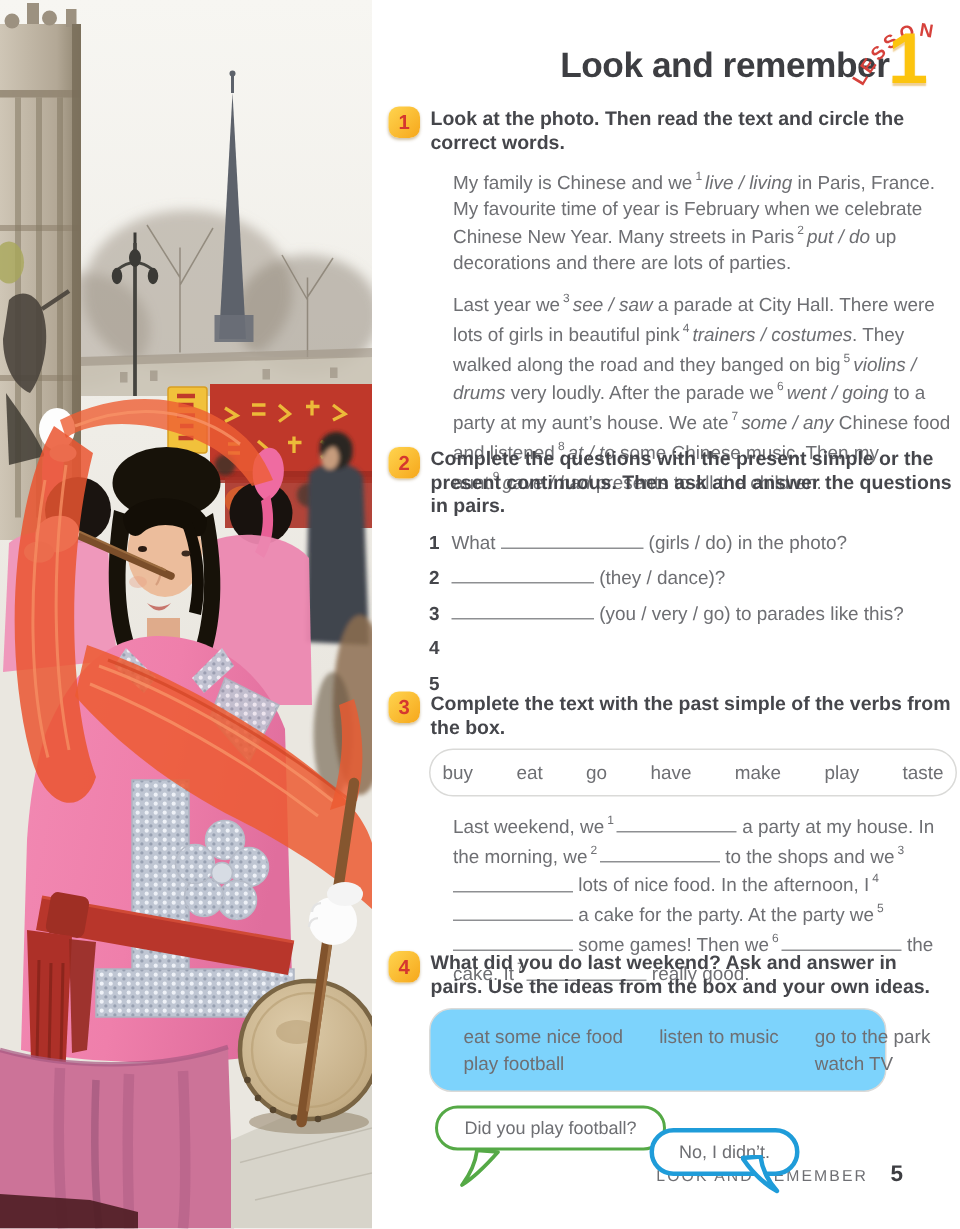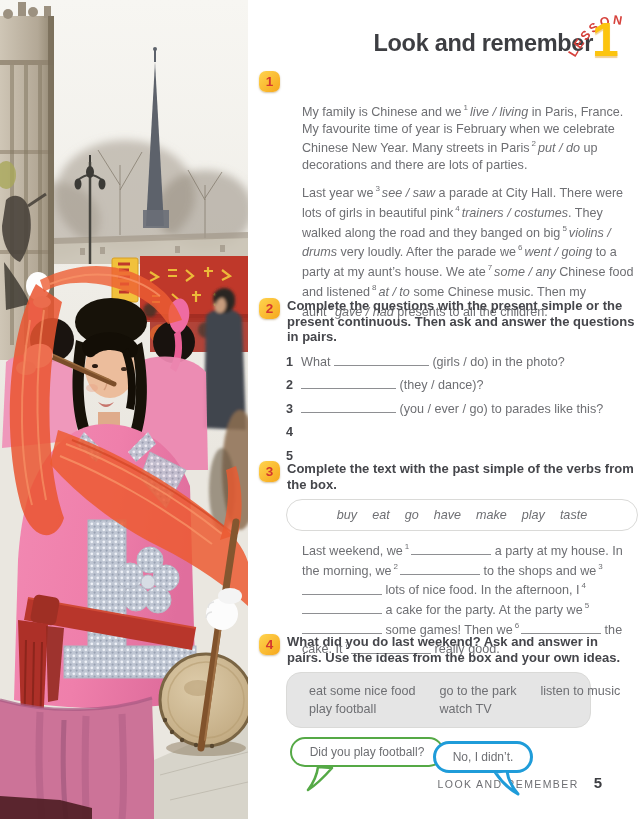--- a/index.html
+++ b/index.html
@@ -52,40 +52,40 @@
     border-bottom:1px solid var(--line_gray,#8e8f92);
   }
   .q-list{margin-top:10px}
   .q{display:flex;align-items:baseline;margin:0 0 0 28px;height:23.5px;
      font-size:12.6px;color:var(--body_gray,#6e6f73)}
   .qnum{flex:0 0 15px;font-weight:bold;color:var(--heading_dark,#45464b)}
   .qtext{flex:1}
 
   .wordbox{
     margin:7px 2px 0 28px;border:1.5px solid var(--box_border,#dadad8);border-radius:19px;
-    padding:8px 8px;display:flex;justify-content:center;gap:15px;
-    font-size:12.6px;color:var(--body_gray,#6e6f73);background:#fff;font-style:italic;
+    padding:8px 8px;display:flex;justify-content:space-between;
+    font-size:12.6px;color:var(--body_gray,#6e6f73);background:#fff;
   }
   .ex3 .body-text{width:322px}
 
   .ideasbox{
     margin:7px 0 0 28px;width:271px;border:1.5px solid var(--box_border,#dadad8);
     border-radius:15px;padding:9px 10px 9px 22px;display:flex;gap:24px;
-    font-size:12.6px;line-height:18px;color:var(--body_gray,#6e6f73);background:#e5e5e5;
+    font-size:12.6px;line-height:18px;color:var(--body_gray,#6e6f73);background:#7dd3fc;
   }
   .ideasbox .idea-line{display:block;white-space:nowrap}
 
   .bubbles{position:relative;margin:9px 0 0 28px;height:58px}
   .bubble{
     position:absolute;background:#fff;border-radius:16px;
     font-size:12px;color:var(--body_gray,#6e6f73);text-align:left;
     display:flex;align-items:center;justify-content:center;
   }
   .bubble-green{left:4px;top:0;width:150px;height:26px;border:2.5px solid var(--bubble_green,#55a946);z-index:3}
-  .bubble-blue{left:147px;top:4px;width:94px;height:26px;border:3px solid var(--bubble_blue,#1f9cd9);z-index:5}
+  .bubble-blue{left:147px;top:15px;width:94px;height:26px;border:3px solid var(--bubble_blue,#1f9cd9);z-index:5}
   .tail{position:absolute}
   .tail-green{left:18px;top:29px;z-index:4}
   .tail-blue{left:208px;top:33px;z-index:6}
 
   .footer{
     position:absolute;top:774px;right:38px;display:flex;align-items:baseline;gap:15px;
   }
   .footer-label{font-size:10.5px;letter-spacing:1.4px;color:var(--body_gray,#6e6f73)}
   .footer-page{font-size:15px;font-weight:bold;color:var(--title_dark,#3d3e42)}
 </style>
@@ -330,20 +330,21 @@
       <text font-family="Liberation Sans, sans-serif" font-size="12.5" font-weight="bold" fill="#d6413b" letter-spacing="2">
         <textPath href="#lessonArc">LESSON</textPath>
       </text>
     </svg>
     <div class="lesson-num">1</div>
   </div>
 
   <section class="ex ex1">
     <div class="ex-head">
       <div class="badge">1</div>
+      <h2>Look at the photo. Then read the text and circle the correct words.</h2>
     </div>
     <p class="body-text"><span>My family is Chinese and we</span><sup class="sup">1</sup><span class="it">live / living</span><span> in Paris, France. My favourite time of year is February when we celebrate Chinese New Year. Many streets in Paris</span><sup class="sup">2</sup><span class="it">put / do</span><span> up decorations and there are lots of parties.</span></p>
     <p class="body-text"><span>Last year we</span><sup class="sup">3</sup><span class="it">see / saw</span><span> a parade at City Hall. There were lots of girls in beautiful pink</span><sup class="sup">4</sup><span class="it">trainers / costumes</span><span>. They walked along the road and they banged on big</span><sup class="sup">5</sup><span class="it">violins / drums</span><span> very loudly. After the parade we</span><sup class="sup">6</sup><span class="it">went / going</span><span> to a party at my aunt’s house. We ate</span><sup class="sup">7</sup><span class="it">some / any</span><span> Chinese food and listened</span><sup class="sup">8</sup><span class="it">at / to</span><span> some Chinese music. Then my aunt</span><sup class="sup">9</sup><span class="it">gave / had</span><span> presents to all the children.</span></p>
   </section>
 
   <section class="ex ex2">
     <div class="ex-head">
       <div class="badge">2</div>
       <h2>Complete the questions with the present simple or the present continuous. Then ask and answer the questions in pairs.</h2>
     </div>
@@ -351,21 +352,21 @@
       <div class="q">
         <span class="qnum">1</span>
         <span class="qtext"><span>What </span><span class="blank" style="width: 95px;"></span><span> (girls / do) in the photo?</span></span>
       </div>
       <div class="q">
         <span class="qnum">2</span>
         <span class="qtext"><span class="blank" style="width: 95px;"></span><span> (they / dance)?</span></span>
       </div>
       <div class="q">
         <span class="qnum">3</span>
-        <span class="qtext"><span class="blank" style="width: 95px;"></span><span> (you / ever / go) to parades like this?</span></span>
+        <span class="qtext"><span class="blank" style="width: 95px;"></span><span> (you / very / go) to parades like this?</span></span>
       </div>
       <div class="q">
         <span class="qnum">4</span>
       </div>
       <div class="q">
         <span class="qnum">5</span>
       </div>
     </div>
   </section>
 
@@ -390,25 +391,25 @@
     <div class="ex-head">
       <div class="badge">4</div>
       <h2>What did you do last weekend? Ask and answer in pairs. Use the ideas from the box and your own ideas.</h2>
     </div>
     <div class="ideasbox">
       <div>
           <span class="idea-line">eat some nice food</span>
           <span class="idea-line">play football</span>
         </div>
       <div>
+          <span class="idea-line">listen to music</span>
+        </div>
+      <div>
           <span class="idea-line">go to the park</span>
           <span class="idea-line">watch TV</span>
-        </div>
-      <div>
-          <span class="idea-line">listen to music</span>
         </div>
     </div>
     <div class="bubbles">
       <div class="bubble bubble-green">Did you play football?</div>
       <div class="bubble bubble-blue">No, I didn’t.</div>
       <svg class="tail tail-green" width="30" height="26" viewBox="0 0 30 26">
         <path d="M4,24 C10,16 13,9 14,1 L28,2 C20,11 12,19 4,24 Z" fill="#ffffff" stroke="#55a946" stroke-width="2.5" stroke-linejoin="round"></path>
       </svg>
       <svg class="tail tail-blue" width="30" height="26" viewBox="0 0 30 26">
         <path d="M24,24 C17,16 14,9 13,1 L1,2 C7,11 15,19 24,24 Z" fill="#ffffff" stroke="#1f9cd9" stroke-width="3" stroke-linejoin="round"></path>

